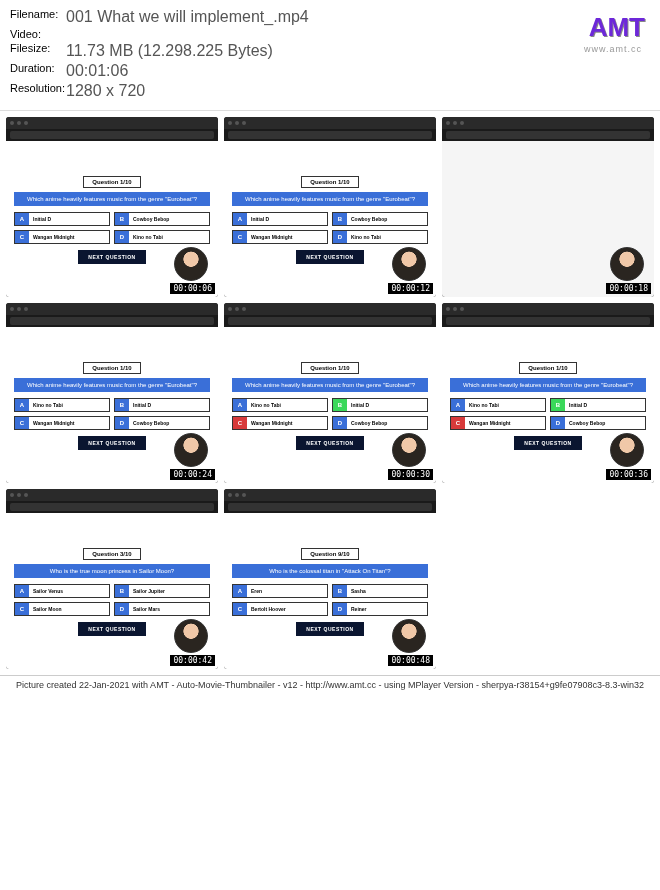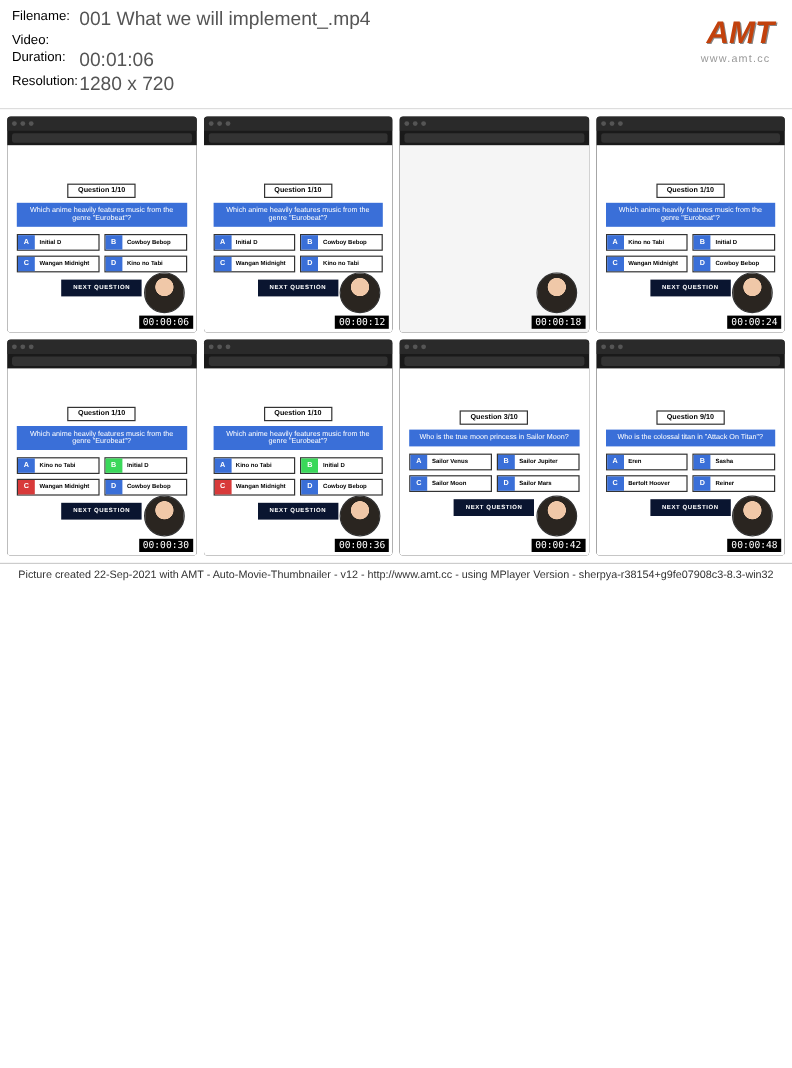--- a/index.html
+++ b/index.html
@@ -1,23 +1,23 @@
 <!DOCTYPE html>
 <html><head>
 <meta charset="utf-8">
 <style>
   * { margin: 0; padding: 0; box-sizing: border-box; }
   body { font-family: Arial, sans-serif; font-size: 10px; background: #fff; width: 660px; }
   .header { background: #fff; padding: 8px 10px; border-bottom: 1px solid #ddd; }
   .meta-row { display: flex; margin-bottom: 2px; }
   .meta-label { width: 56px; color: #000; font-size: 11px; }
   .meta-value { color: #555; font-size: 16px; }
-  .watermark { position: absolute; top: 12px; right: 15px; font-size: 26px; font-weight: bold; font-style: italic; color: #c2410c; text-shadow: 1px 1px 0 #888; font-family: 'Arial Black', sans-serif; }
+  .watermark { position: absolute; top: 12px; right: 15px; font-size: 26px; font-weight: bold; color: #6d28d9; text-shadow: 1px 1px 0 #888; font-family: 'Arial Black', sans-serif; }
   .watermark-url { position: absolute; top: 44px; right: 18px; font-size: 9px; color: #999; letter-spacing: 1px; text-align: right; }
-  .grid { display: grid; grid-template-columns: 1fr 1fr 1fr 1fr; gap: 6px; padding: 6px; background: #fff; }
+  .grid { display: grid; grid-template-columns: 1fr 1fr 1fr; gap: 6px; padding: 6px; background: #fff; }
   .thumb { position: relative; background: #1a1a1a; border-radius: 3px; overflow: hidden; height: 180px; }
   .browser-bar { background: #2a2a2a; height: 12px; display: flex; align-items: center; padding: 0 4px; gap: 3px; }
   .bdot { width: 4px; height: 4px; border-radius: 50%; background: #555; }
   .url-region { background: #333; height: 8px; margin: 2px 4px; border-radius: 2px; }
   .content-area { background: #fff; height: calc(100% - 22px); padding: 6px 8px; position: relative; display: flex; flex-direction: column; align-items: center; justify-content: center; }
   .content-area.blank { background: #f5f5f5; }
   .qlabel { font-size: 6px; font-weight: bold; border: 1px solid #333; padding: 2px 8px; margin-bottom: 4px; }
   .qband { background: #3a6fd8; color: #fff; font-size: 6px; padding: 4px; text-align: center; width: 100%; margin-bottom: 6px; }
   .opts { display: grid; grid-template-columns: 1fr 1fr; gap: 4px; width: 100%; margin-bottom: 6px; }
   .opt { display: flex; border: 1px solid #333; background: #fff; height: 14px; align-items: stretch; }
@@ -35,20 +35,24 @@
 
 <div class="header" style="position:relative;">
   <div class="meta-row">
       <span class="meta-label">Filename:</span>
       <span class="meta-value">001 What we will implement_.mp4</span>
     </div>
   <div class="meta-row">
       <span class="meta-label">Video:</span>
     </div>
   <div class="meta-row">
+      <span class="meta-label">Filesize:</span>
+      <span class="meta-value">11.73 MB (12.298.225 Bytes)</span>
+    </div>
+  <div class="meta-row">
       <span class="meta-label">Duration:</span>
       <span class="meta-value">00:01:06</span>
     </div>
   <div class="meta-row">
       <span class="meta-label">Resolution:</span>
       <span class="meta-value">1280 x 720</span>
     </div>
   <div class="watermark">AMT</div>
   <div class="watermark-url">www.amt.cc</div>
 </div>
@@ -301,13 +305,13 @@
           </div>
       </div>
       <div class="next-btn">NEXT QUESTION</div>
       <div class="avatar"></div>
     </div>
     <div class="timestamp">00:00:48</div>
   </div>
 
 </div>
 
-<div class="footer">Picture created 22-Sep-2021 with AMT - Auto-Movie-Thumbnailer - v12 - http://www.amt.cc - using MPlayer Version - sherpya-r38154+g9fe07908c3-8.3-win32</div>
+<div class="footer">Picture created 22-Jan-2021 with AMT - Auto-Movie-Thumbnailer - v12 - http://www.amt.cc - using MPlayer Version - sherpya-r38154+g9fe07908c3-8.3-win32</div>
 
 </body></html>

